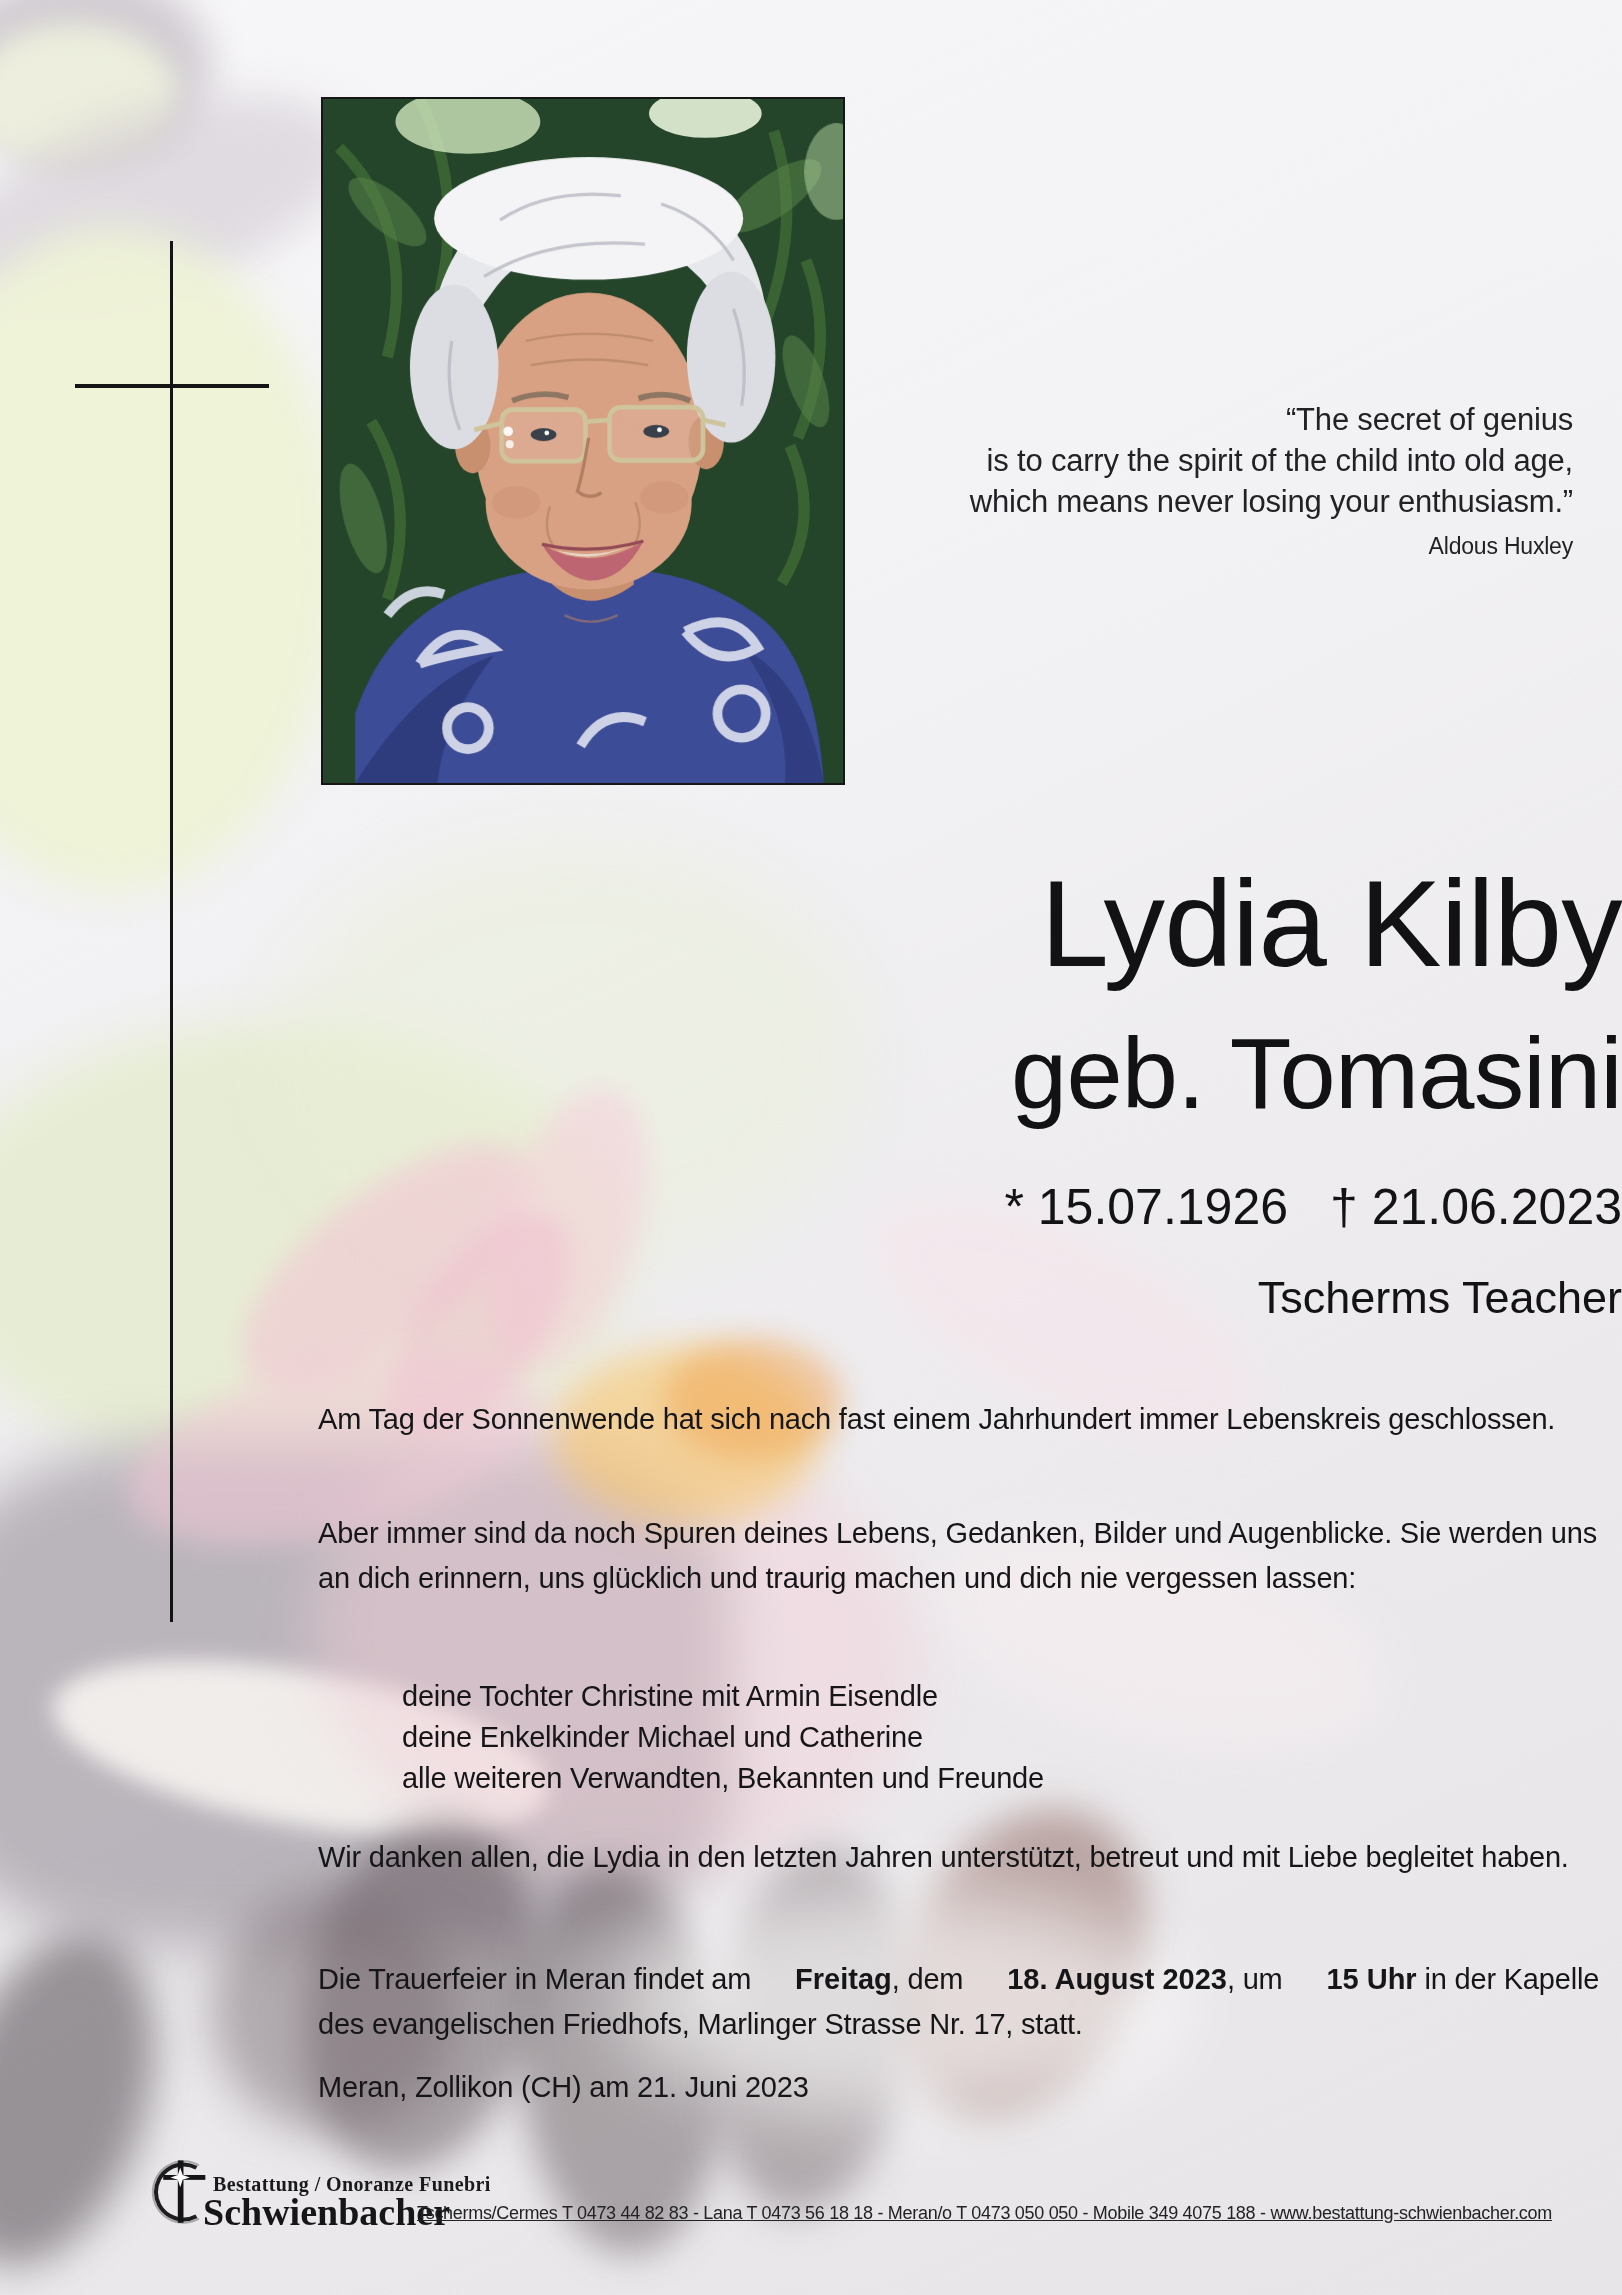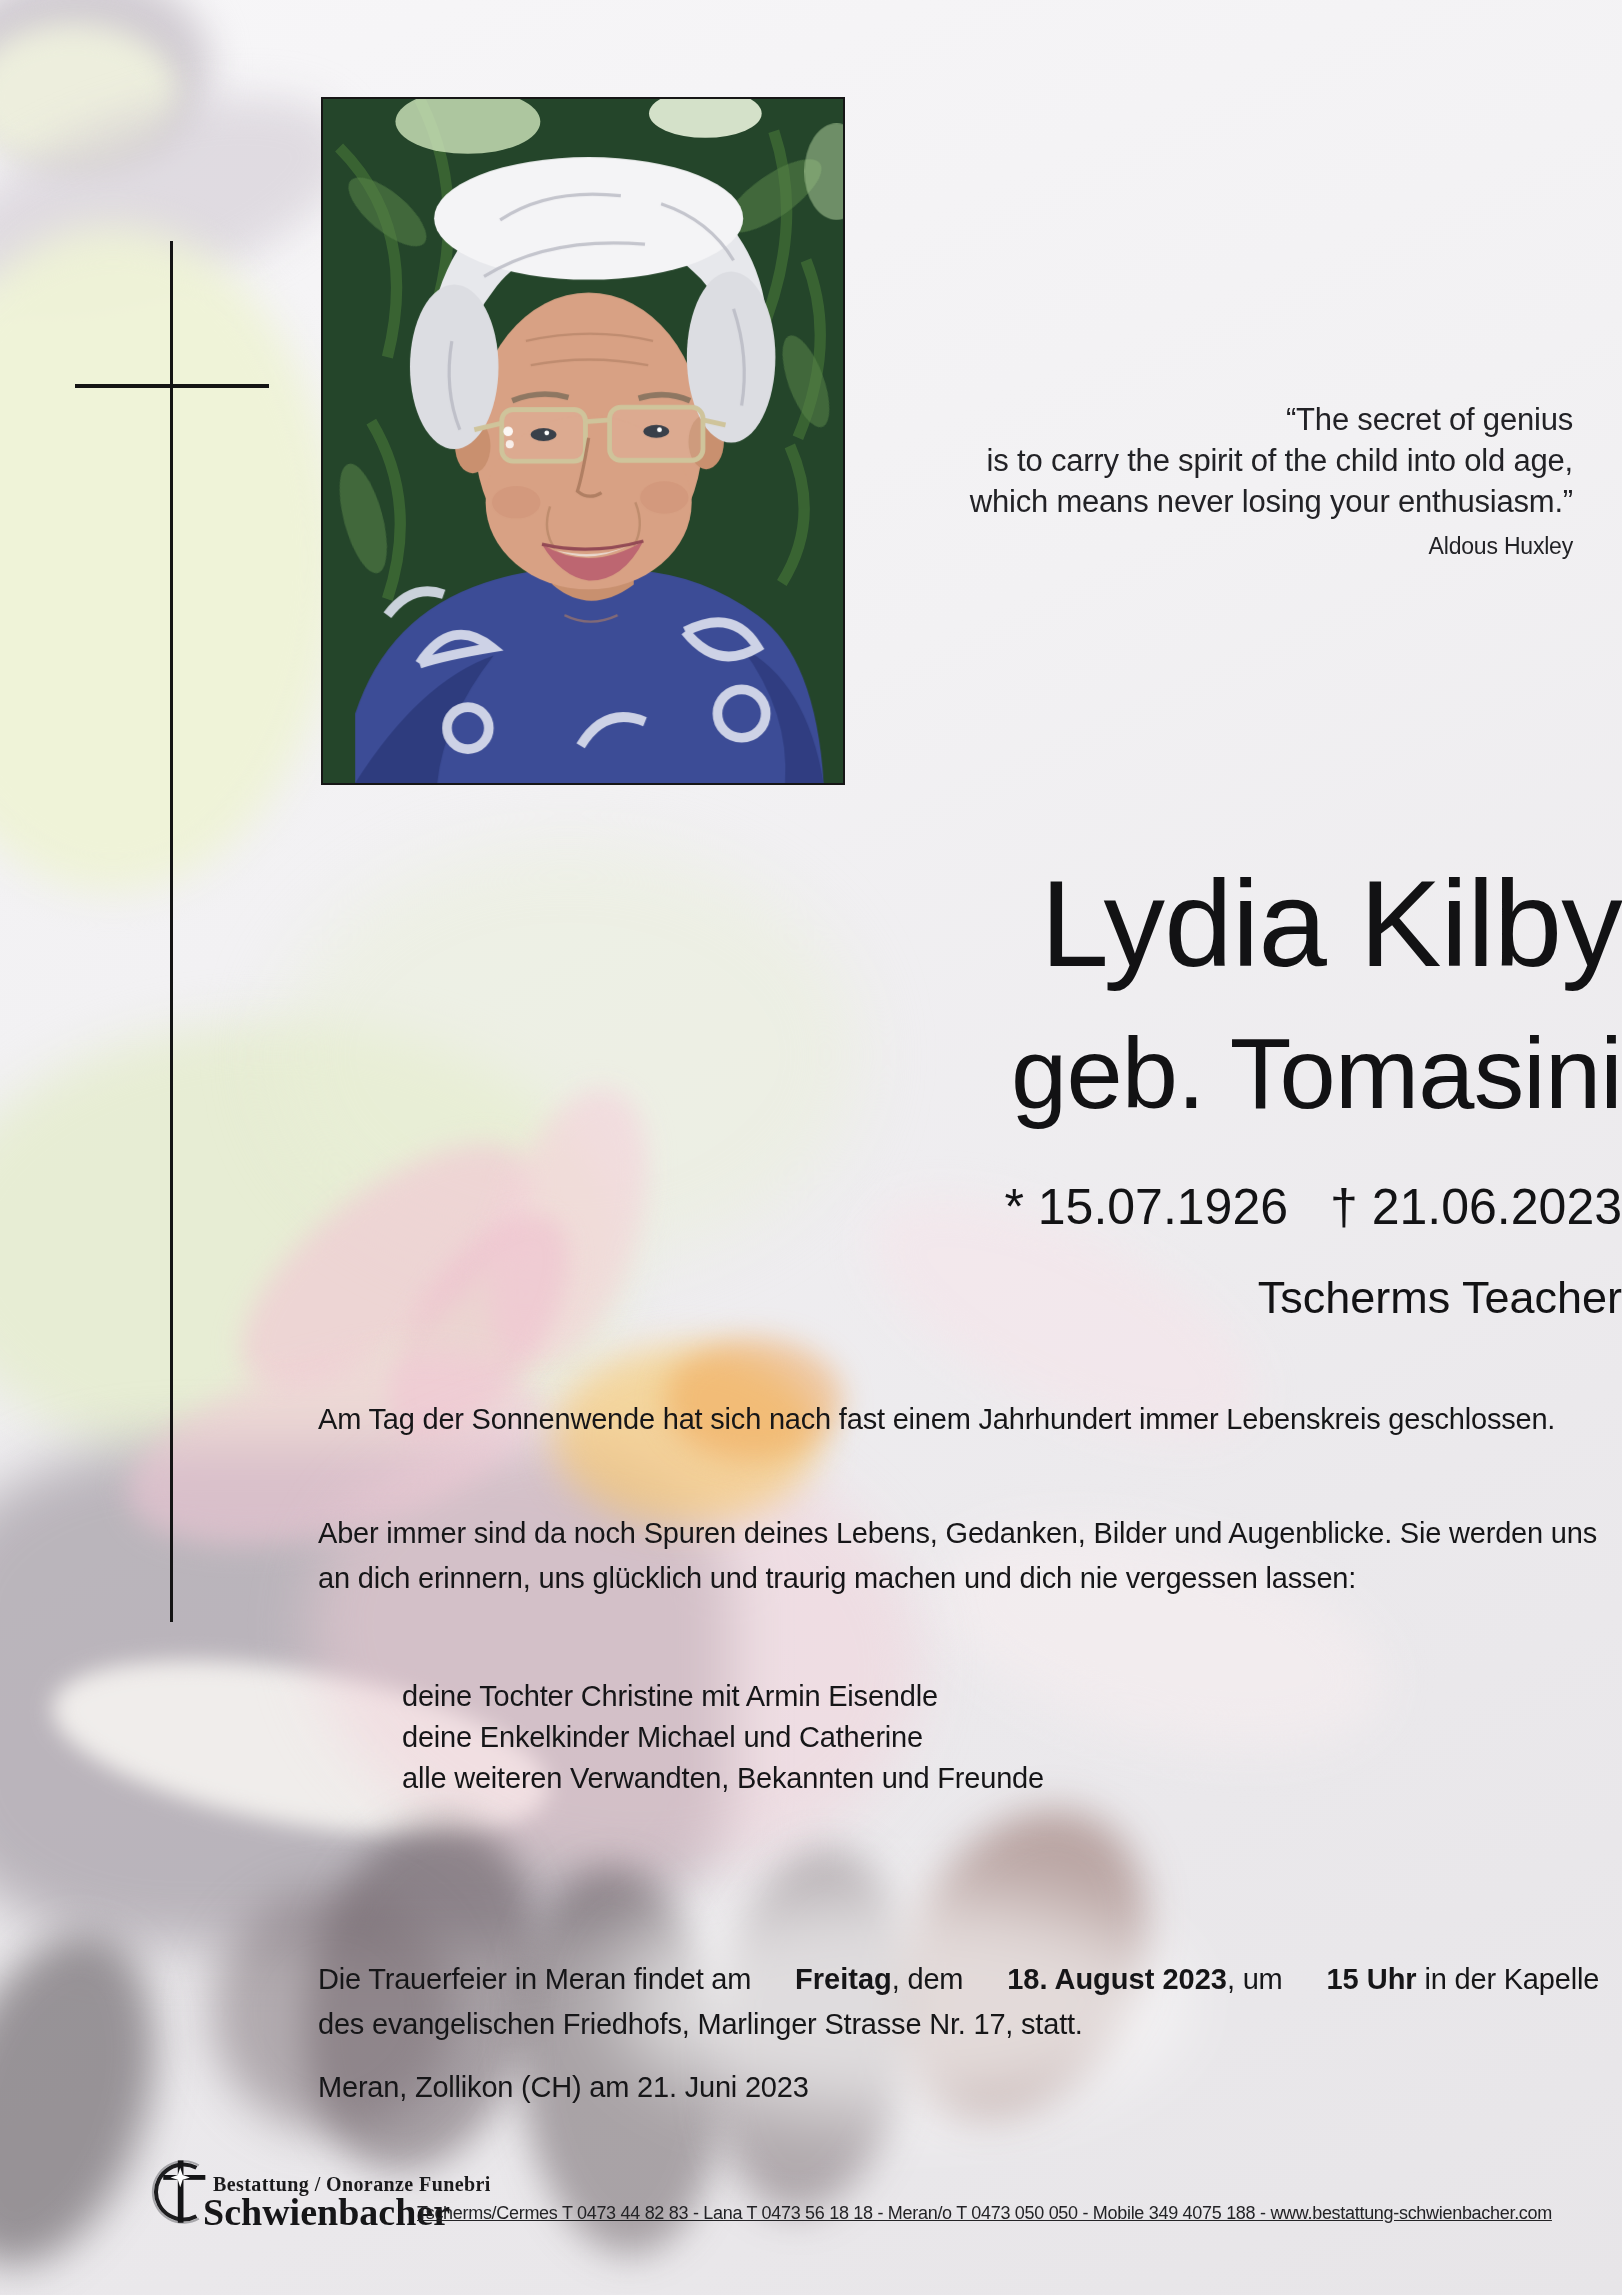--- a/index.html
+++ b/index.html
@@ -193,20 +193,21 @@
 
   <div class="abs txt bodytext p1">Am Tag der Sonnenwende hat sich nach fast einem Jahrhundert immer Lebenskreis geschlossen.</div>
   <div class="abs txt bodytext p2">Aber immer sind da noch Spuren deines Lebens, Gedanken, Bilder und Augenblicke. Sie werden uns an dich erinnern, uns glücklich und traurig machen und dich nie vergessen lassen:</div>
 
   <div class="abs txt bodytext family">
     <div>deine Tochter Christine mit Armin Eisendle</div>
     <div>deine Enkelkinder Michael und Catherine</div>
     <div>alle weiteren Verwandten, Bekannten und Freunde</div>
   </div>
 
+  <div class="abs txt bodytext thanks">Wir danken allen, die Lydia in den letzten Jahren unterstützt, betreut und mit Liebe begleitet haben.</div>
 
   <div class="abs txt bodytext funeral">
     <span>Die Trauerfeier in Meran findet am </span><b>Freitag</b><span>, dem </span><b>18. August 2023</b><span>, um </span><b>15 Uhr</b><span> in der Kapelle des evangelischen Friedhofs, Marlinger Strasse Nr. 17, statt.</span>
   </div>
 
   <div class="abs txt bodytext dateline">Meran, Zollikon (CH) am 21. Juni 2023</div>
 
   <div class="abs logo">
     <svg viewBox="0 0 84 84">
       <path d="M69 9 A38 38 0 1 0 69 75" fill="none" stroke="#8a8a8e" stroke-width="2.5" opacity="0.7"></path>

